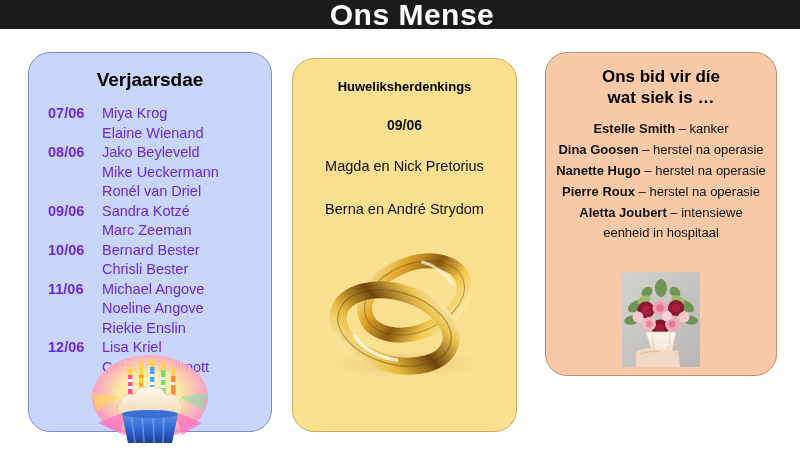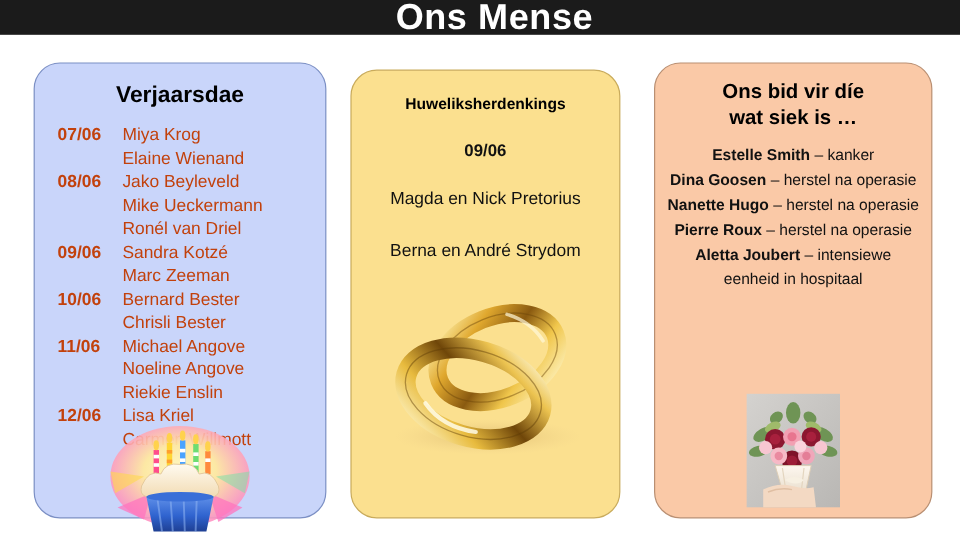--- a/index.html
+++ b/index.html
@@ -54,21 +54,21 @@
     border: 1px solid #7b8fc4;
   }
   #panel-anniversaries {
     left: 292px; top: 58px;
     width: 225px; height: 374px;
     background: #fbe08f;
     border: 1px solid #c9ab5b;
   }
   #panel-prayer {
     left: 545px; top: 52px;
-    width: 232px; height: 380px;
+    width: 232px; height: 324px;
     background: #fac9a7;
     border: 1px solid #b98f72;
   }
 
   .panel-heading {
     text-align: center;
     font-weight: bold;
     color: #000000;
     line-height: 1.22;
   }
@@ -89,21 +89,21 @@
   #birthday-list {
     margin-top: 13px;
     padding-left: 19px;
     padding-right: 6px;
   }
   .birthday-row {
     display: flex;
     align-items: baseline;
     font-size: 14.5px;
     line-height: 19.5px;
-    color: #c2410c;
+    color: #6d28d9;
     white-space: nowrap;
   }
   .birthday-date {
     font-weight: bold;
     width: 48px;
     flex: 0 0 48px;
     text-align: left;
   }
   .birthday-name {
     padding-left: 6px;

